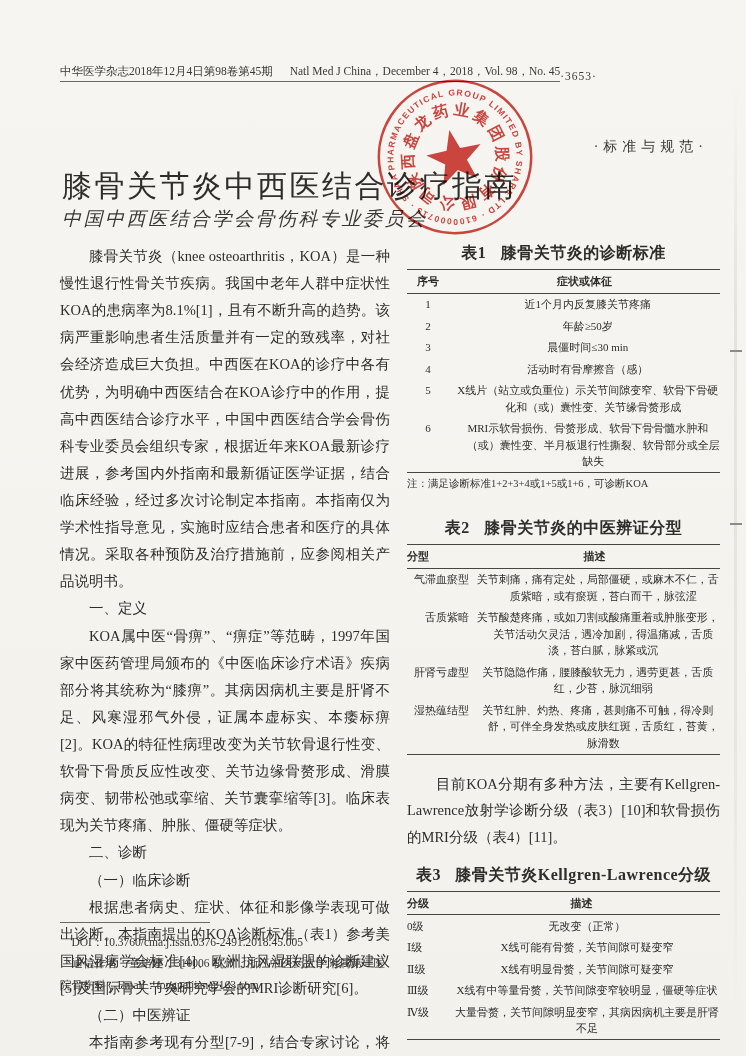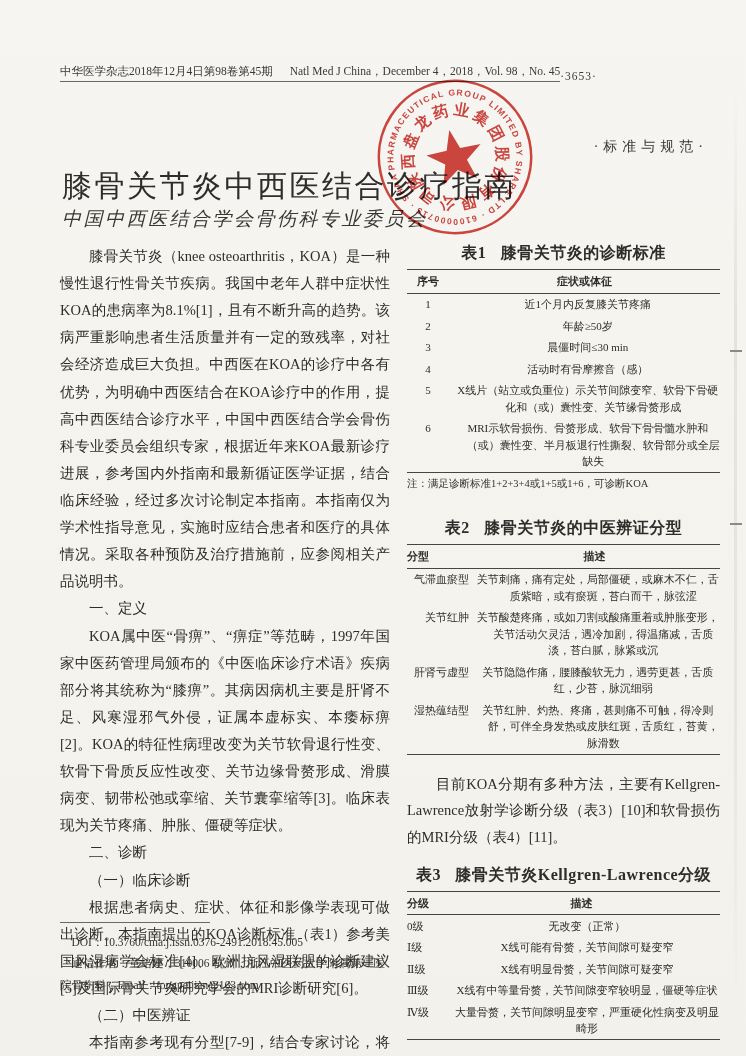--- a/index.html
+++ b/index.html
@@ -144,21 +144,21 @@
               <th style="text-align:left;">分型</th>
               <th>描述</th>
             </tr>
           </thead>
           <tbody>
             <tr>
                 <td class="ctype">气滞血瘀型</td>
                 <td class="cdesc hang">关节刺痛，痛有定处，局部僵硬，或麻木不仁，舌质紫暗，或有瘀斑，苔白而干，脉弦涩</td>
               </tr>
             <tr>
-                <td class="ctype">关节红肿</td>
+                <td class="ctype">舌质紫暗</td>
                 <td class="cdesc hang">关节酸楚疼痛，或如刀割或酸痛重着或肿胀变形，关节活动欠灵活，遇冷加剧，得温痛减，舌质淡，苔白腻，脉紧或沉</td>
               </tr>
             <tr>
                 <td class="ctype">肝肾亏虚型</td>
                 <td class="cdesc hang">关节隐隐作痛，腰膝酸软无力，遇劳更甚，舌质红，少苔，脉沉细弱</td>
               </tr>
             <tr>
                 <td class="ctype">湿热蕴结型</td>
                 <td class="cdesc hang">关节红肿、灼热、疼痛，甚则痛不可触，得冷则舒，可伴全身发热或皮肤红斑，舌质红，苔黄，脉滑数</td>
               </tr>
@@ -191,21 +191,21 @@
             <tr>
                 <td class="cgrade">Ⅱ级</td>
                 <td class="cdesc">X线有明显骨赘，关节间隙可疑变窄</td>
               </tr>
             <tr>
                 <td class="cgrade">Ⅲ级</td>
                 <td class="cdesc">X线有中等量骨赘，关节间隙变窄较明显，僵硬等症状</td>
               </tr>
             <tr>
                 <td class="cgrade">Ⅳ级</td>
-                <td class="cdesc">大量骨赘，关节间隙明显变窄，严重硬化性病变及明显畸形</td>
+                <td class="cdesc">大量骨赘，关节间隙明显变窄，其病因病机主要是肝肾不足</td>
               </tr>
           </tbody>
         </table>
       </div>
 
     </div>
   </div>
 
   <div class="footnote">
     <div class="rule"></div>

